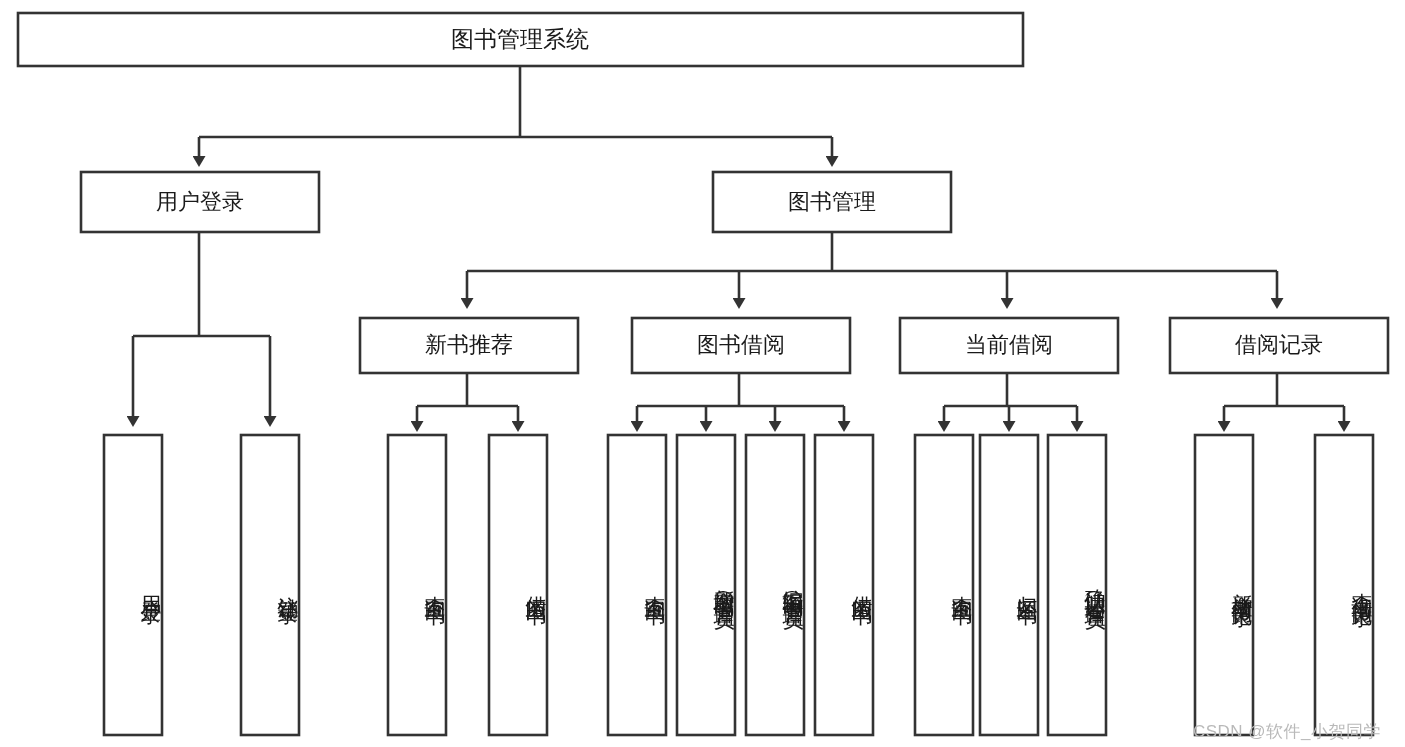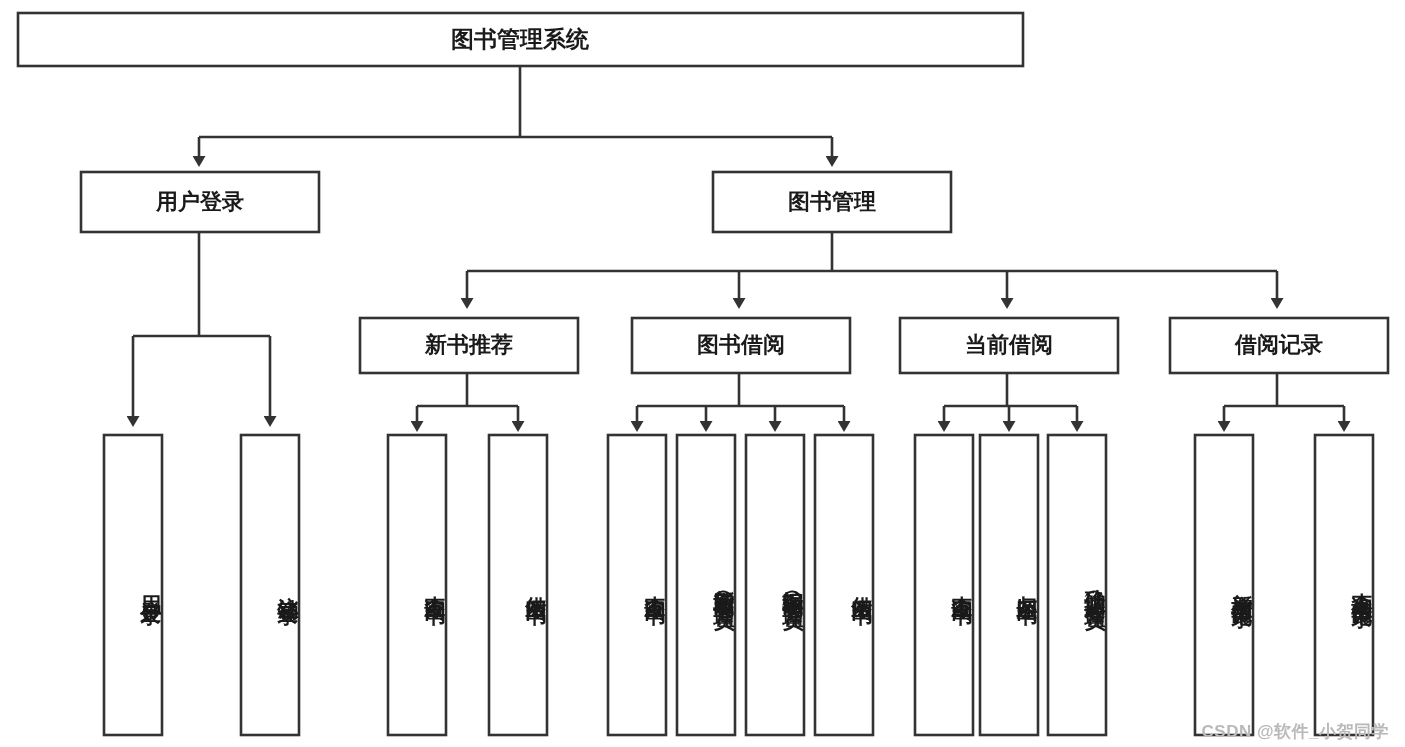--- a/index.html
+++ b/index.html
@@ -10,21 +10,20 @@
   body {
     width: 1405px;
     height: 747px;
     font-family: "Liberation Sans", sans-serif;
     overflow: hidden;
   }
   #diagram-root {
     position: relative;
     width: 1397px;
     height: 747px;
-    font-weight: bold;
   }
   svg.diagram-canvas {
     position: absolute;
     top: 0;
     left: 0;
     width: 1405px;
     height: 747px;
   }
   .node-box {
     fill: #ffffff;
@@ -60,21 +59,21 @@
     font-size: 21px;
     line-height: 1.0;
     color: #1a1a1a;
     letter-spacing: 3px;
     text-align: center;
     white-space: nowrap;
     pointer-events: none;
   }
   .watermark {
     position: absolute;
-    right: 8px;
+    right: 16px;
     bottom: 4px;
     font-family: "Liberation Sans", sans-serif;
     font-size: 17px;
     color: #b9b9b9;
     letter-spacing: 0.5px;
     white-space: nowrap;
     margin-left: 48px;
   }
 </style>
 </head>

